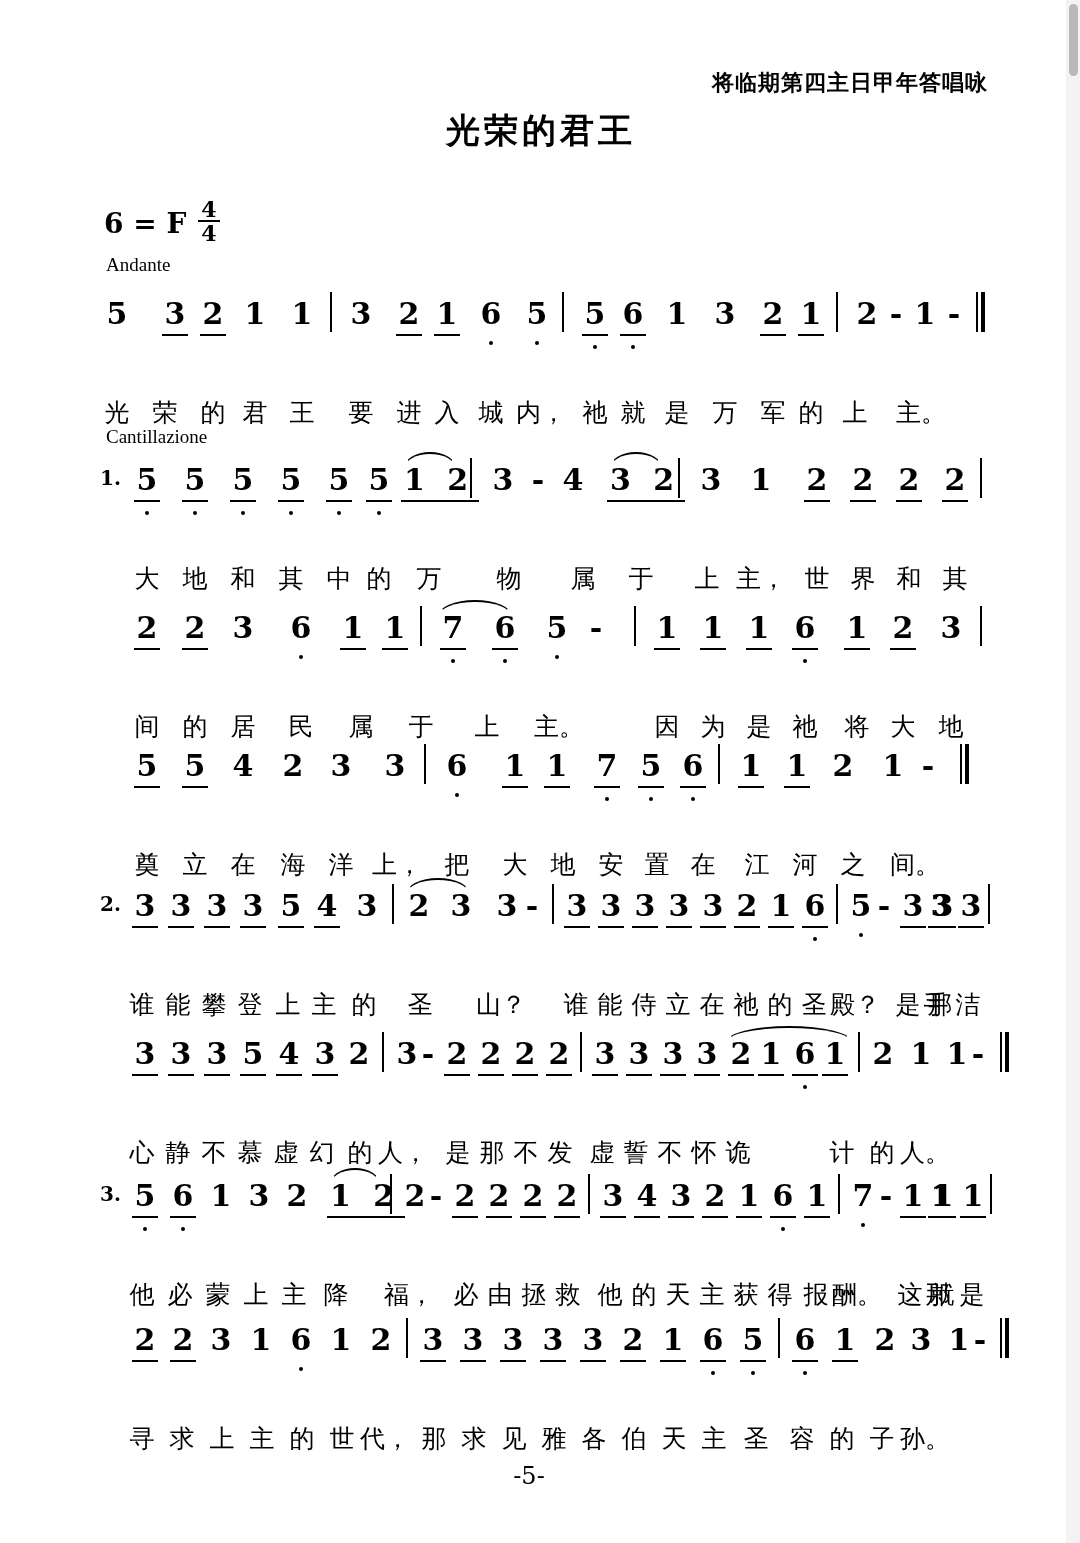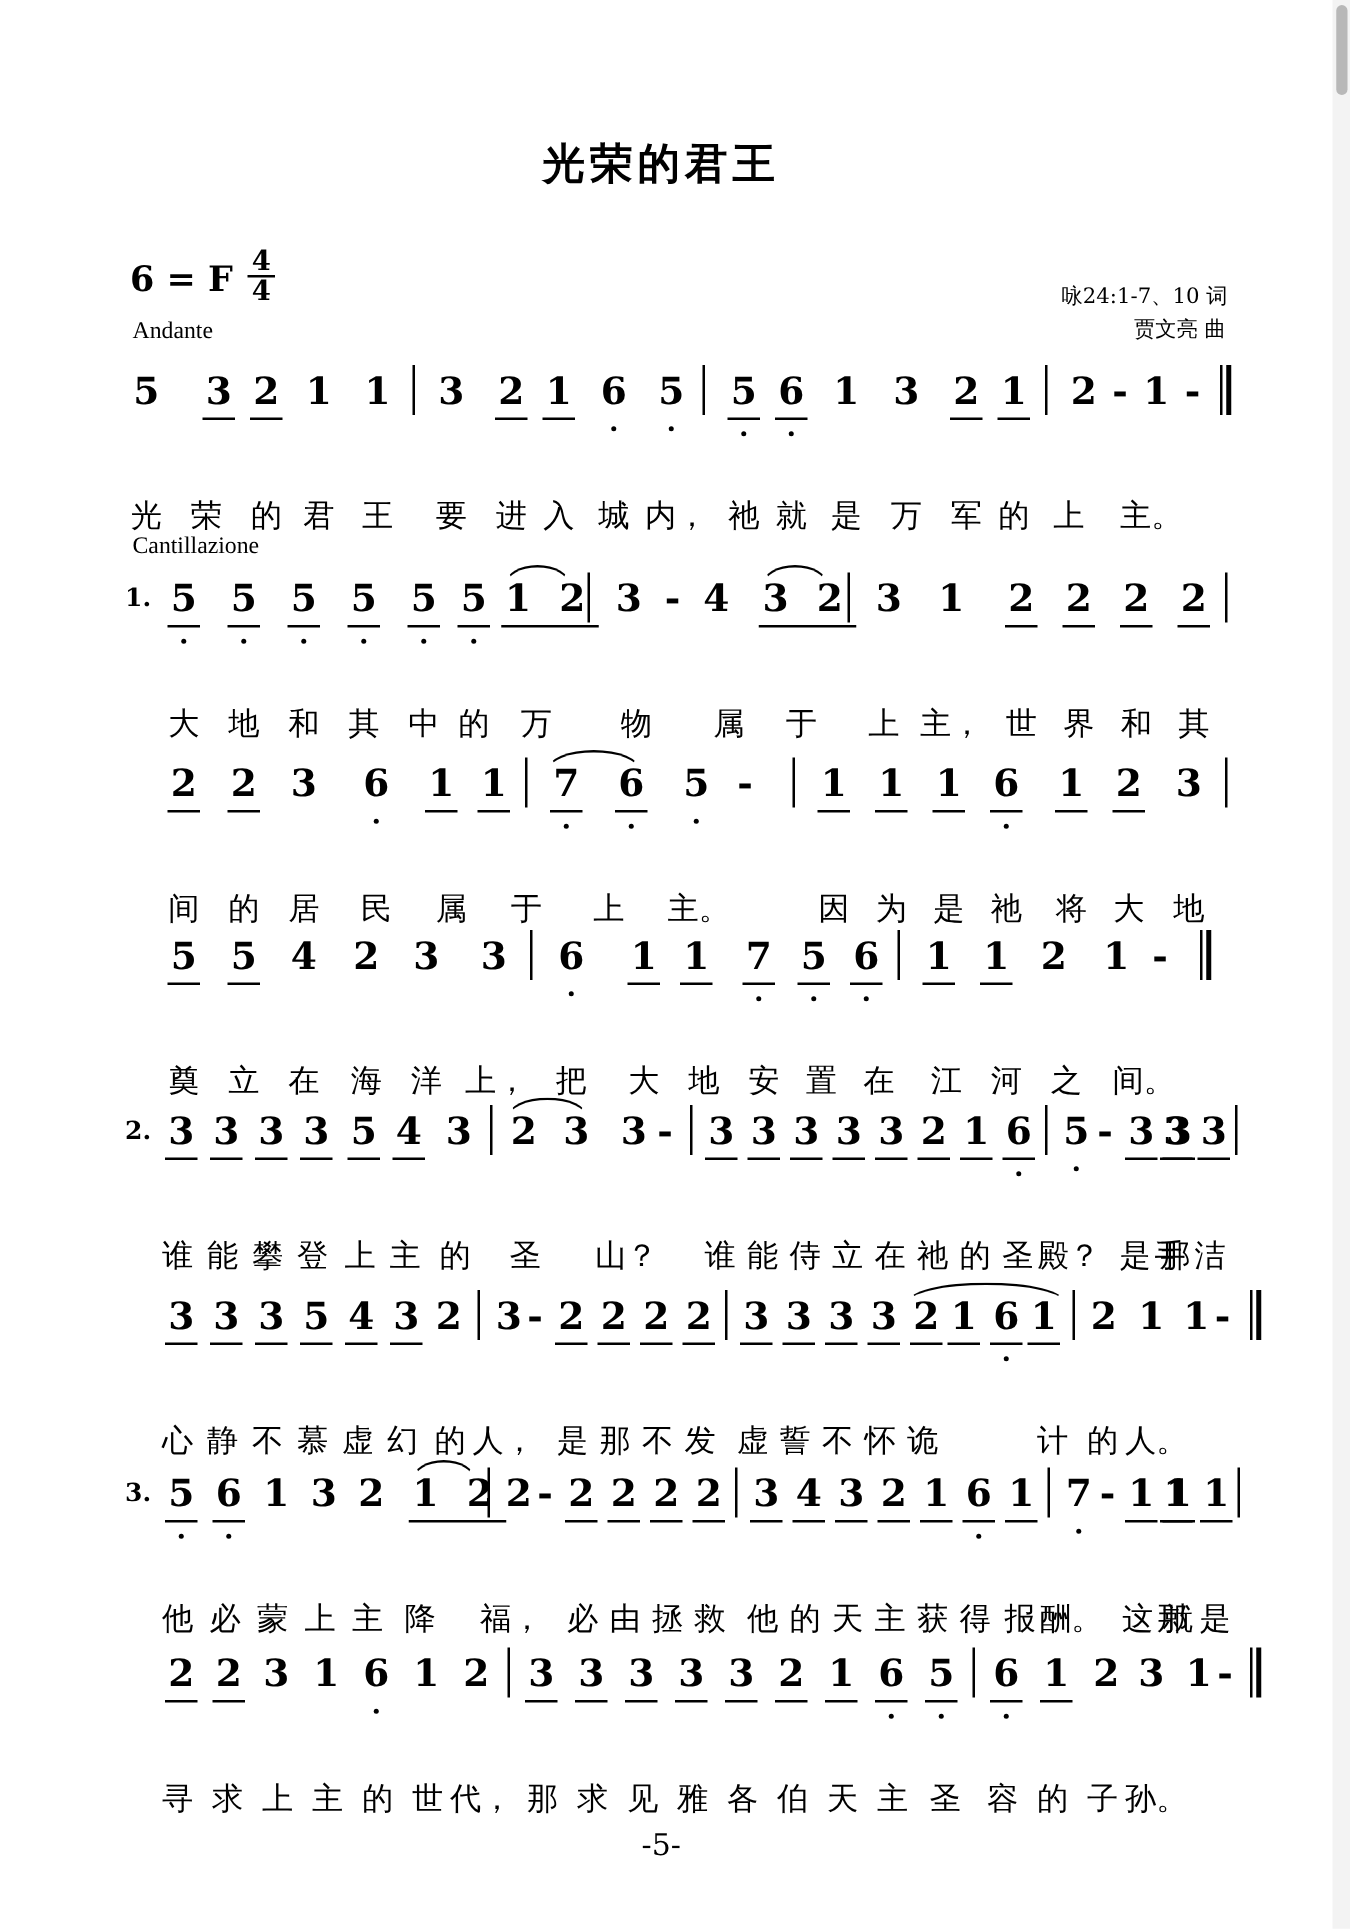--- a/index.html
+++ b/index.html
@@ -49,21 +49,21 @@
     right: 70px;
     font-family: "DejaVu Serif", serif;
     font-weight: bold;
     font-size: 22px;
     letter-spacing: 1px;
   }
 
   .title {
     position: absolute;
     top: 108px;
-    left: 0;
+    left: 12px;
     width: 1058px;
     text-align: center;
     font-family: "DejaVu Serif", serif;
     font-weight: bold;
     font-size: 34px;
     letter-spacing: 4px;
   }
 
   
   .keysig {
@@ -217,37 +217,34 @@
     text-align: center;
     font-family: "DejaVu Serif", serif;
     font-size: 24px;
   }
 </style>
 </head>
 <body>
 
 <div class="page">
 
+  <div class="header-note">将临期第四主日甲年答唱咏</div>
   <div class="title">光荣的君王</div>
 
   <div class="keysig">
     <span>6 = F</span>
     <span class="frac">
       <span class="num">4</span>
       <span class="den">4</span>
     </span>
   </div>
 
   <div class="tempo">Andante</div>
   <div class="cantillazione">Cantillazione</div>
 
-  <div class="credits">
-    <div>咏24:1-7、10  词</div>
-    <div class="line2">贾文亮  曲</div>
-  </div>
 
   <div class="system" style="top:296px">
     <div class="notes">
       <span class="tok" style="left:100px;width:34px"><span class="gl">5</span></span>
       <span class="tok u1" style="left:158px;width:34px"><span class="gl">3</span></span>
       <span class="tok u1" style="left:196px;width:34px"><span class="gl">2</span></span>
       <span class="tok" style="left:238px;width:34px"><span class="gl">1</span></span>
       <span class="tok" style="left:285px;width:34px"><span class="gl">1</span></span>
       <span class="bar" style="left:330px"></span>
       <span class="tok" style="left:344px;width:34px"><span class="gl">3</span></span>

